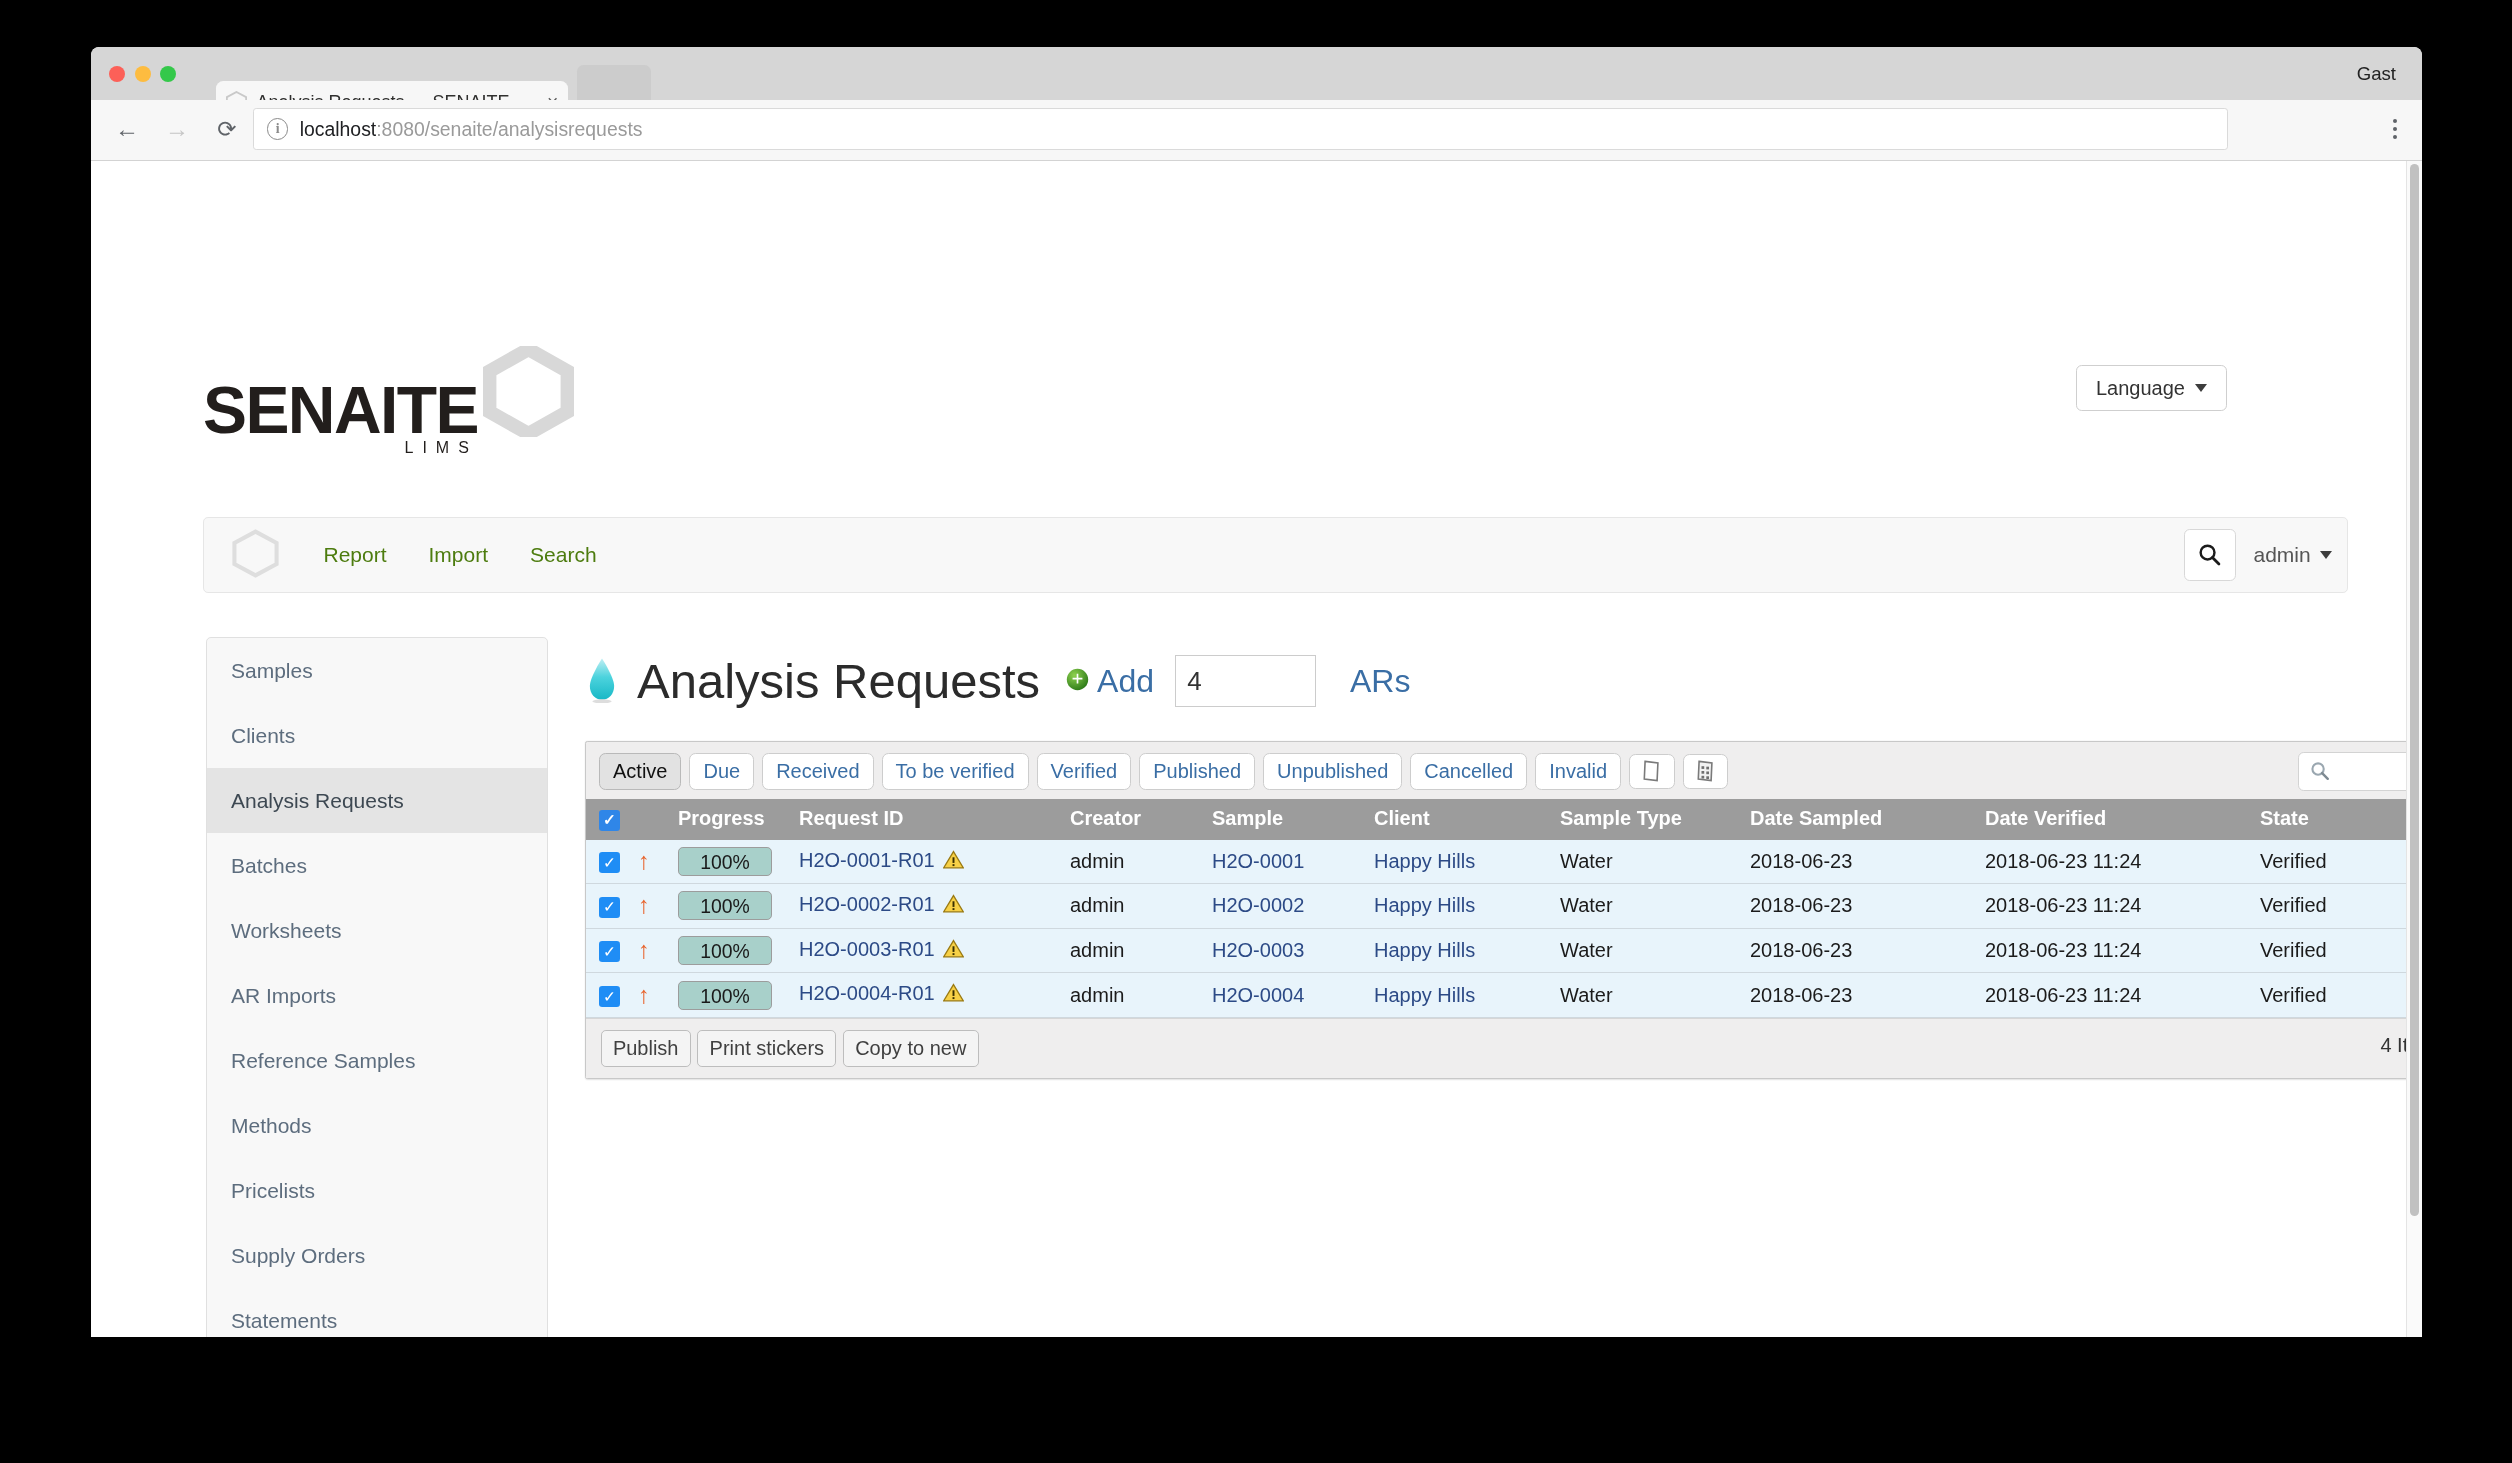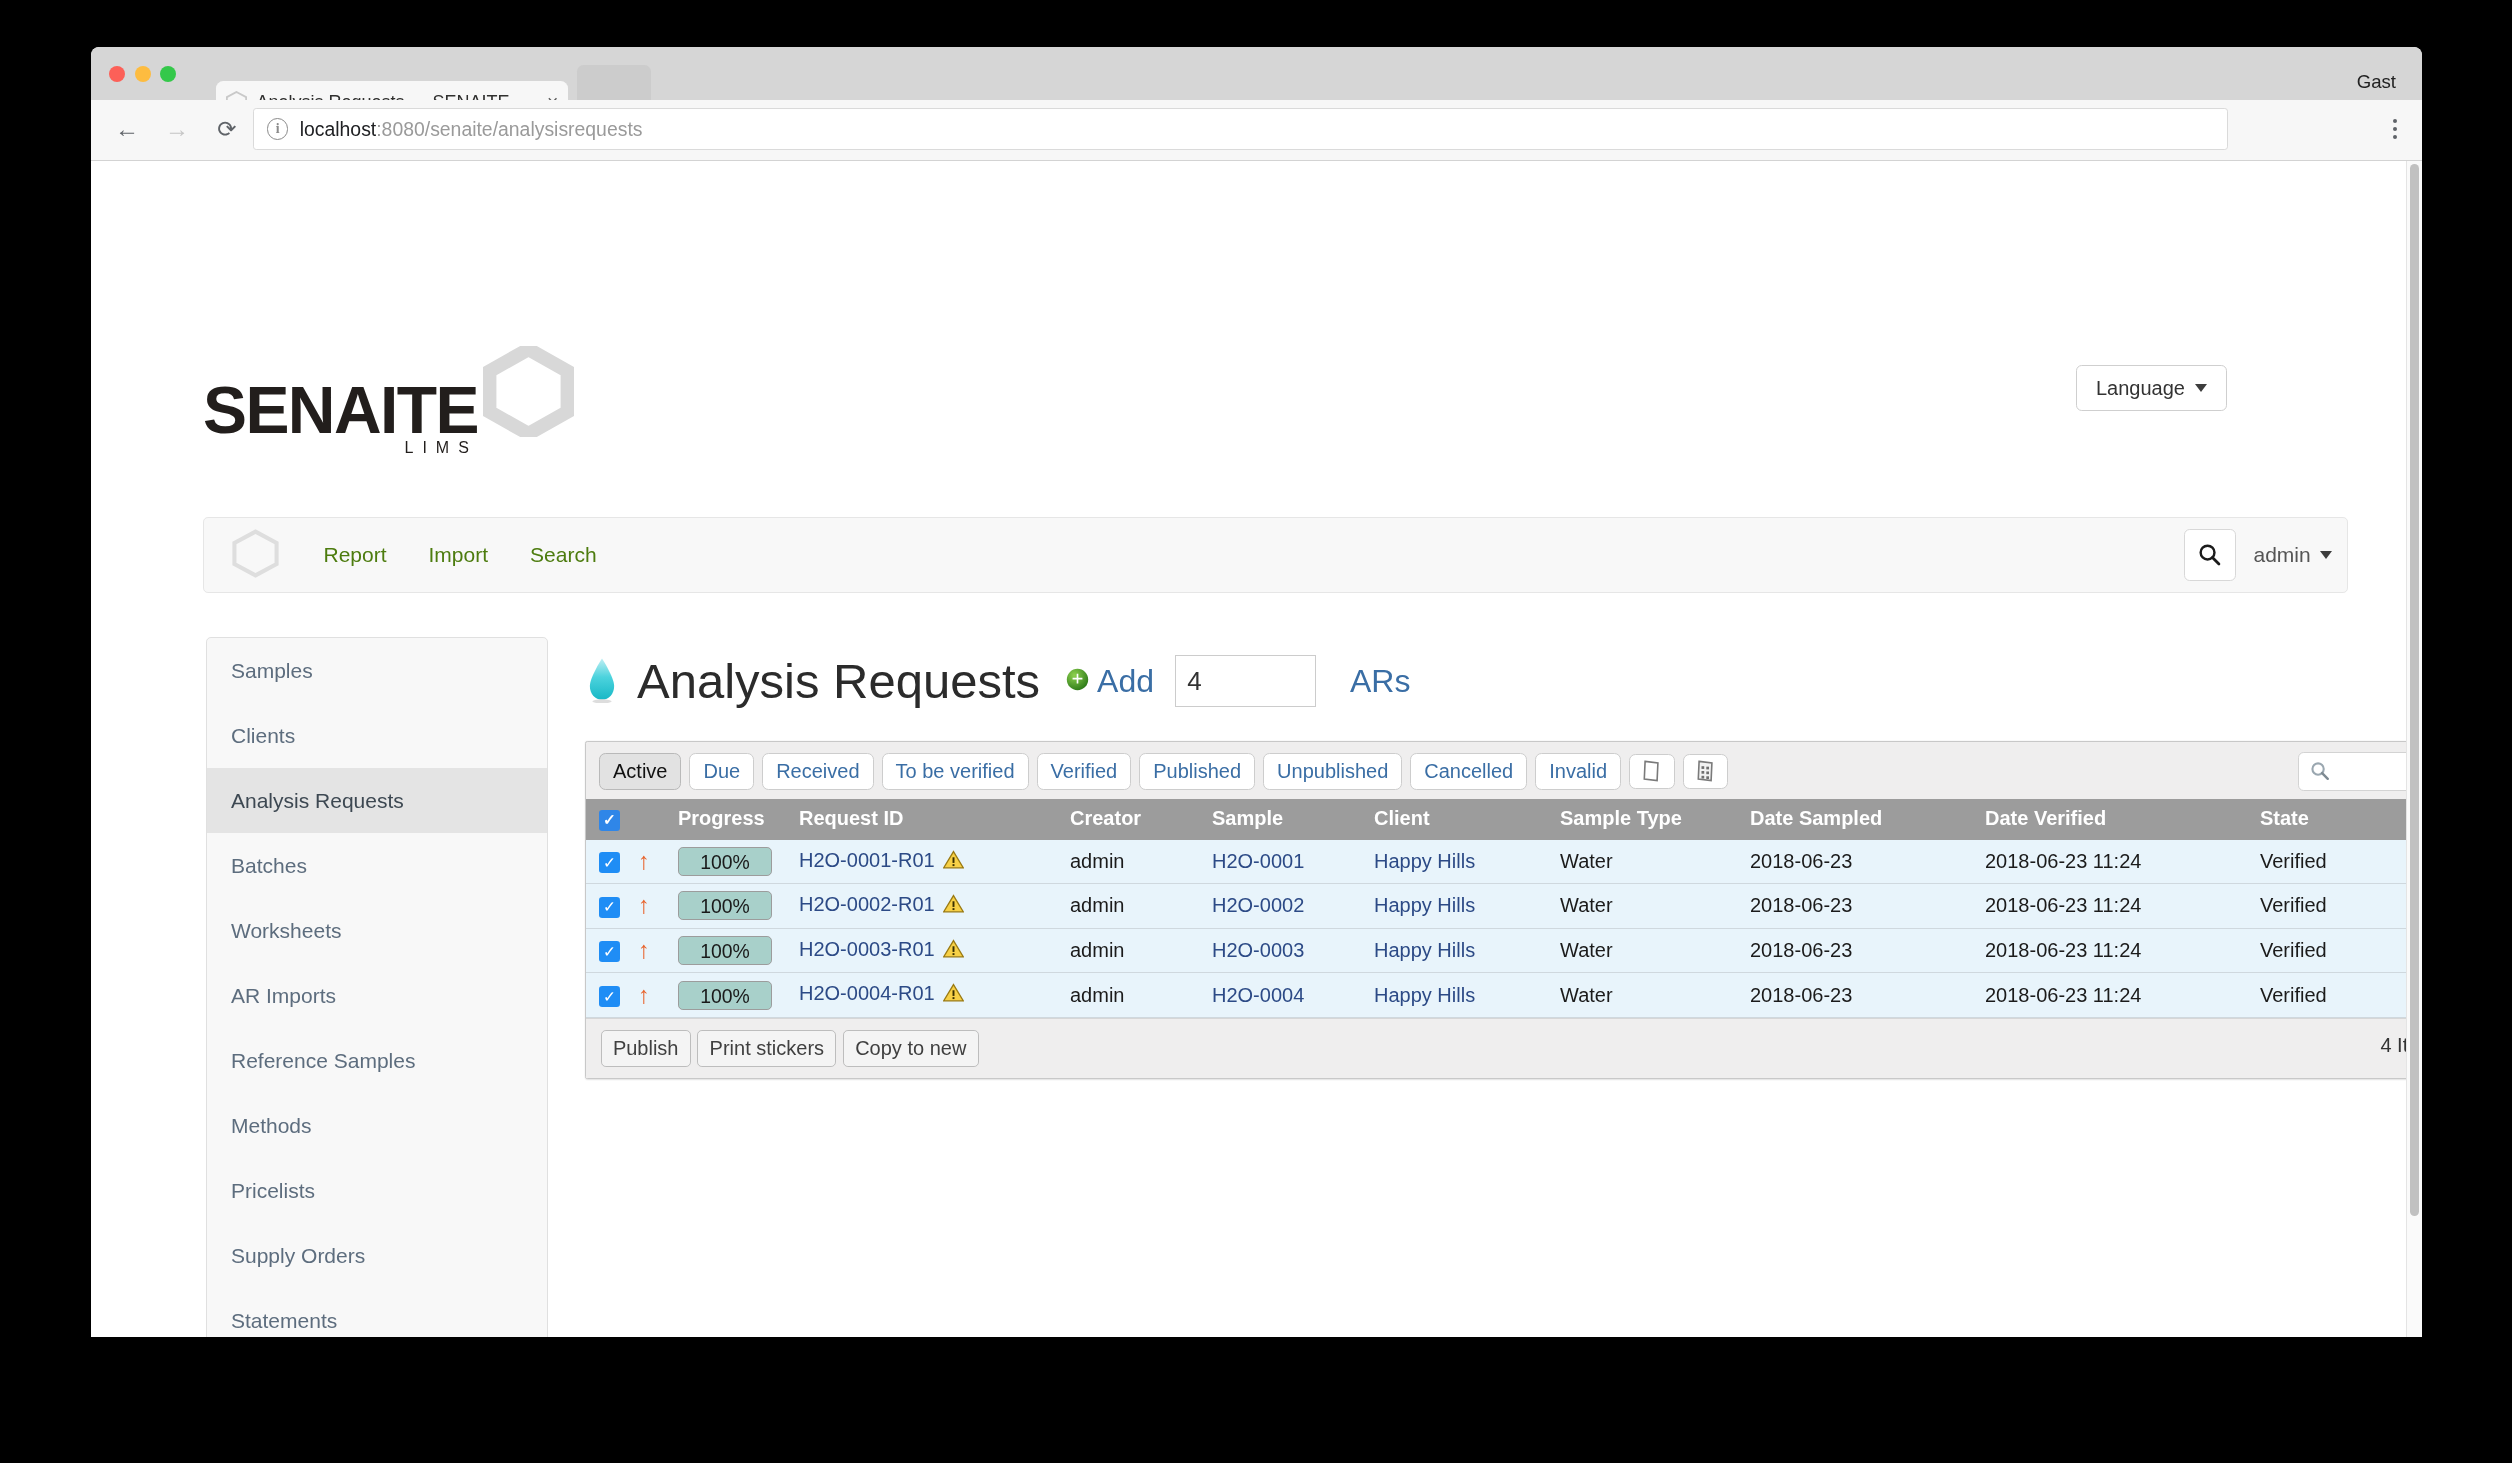--- a/index.html
+++ b/index.html
@@ -66,21 +66,21 @@
     font-size: 19.4px; color: #5b5b5b;
     margin-left: 6.5px; line-height: 1;
   }
   .tab-ghost {
     position: absolute; left: 486px; top: 18px;
     width: 74px; height: 36px;
     background: #cccccc;
     border-radius: 6.5px 6.5px 0 0;
   }
   .guest {
-    position: absolute; right: 26px; top: 24px;
+    position: absolute; right: 26px; top: 16px;
     font-size: 18.6px; color: #222;
   }
 
   
   .omnibar {
     position: relative;
     height: 60px;
     background: #f7f7f7;
     border-bottom: 0.8px solid #d3d3d3;
   }

